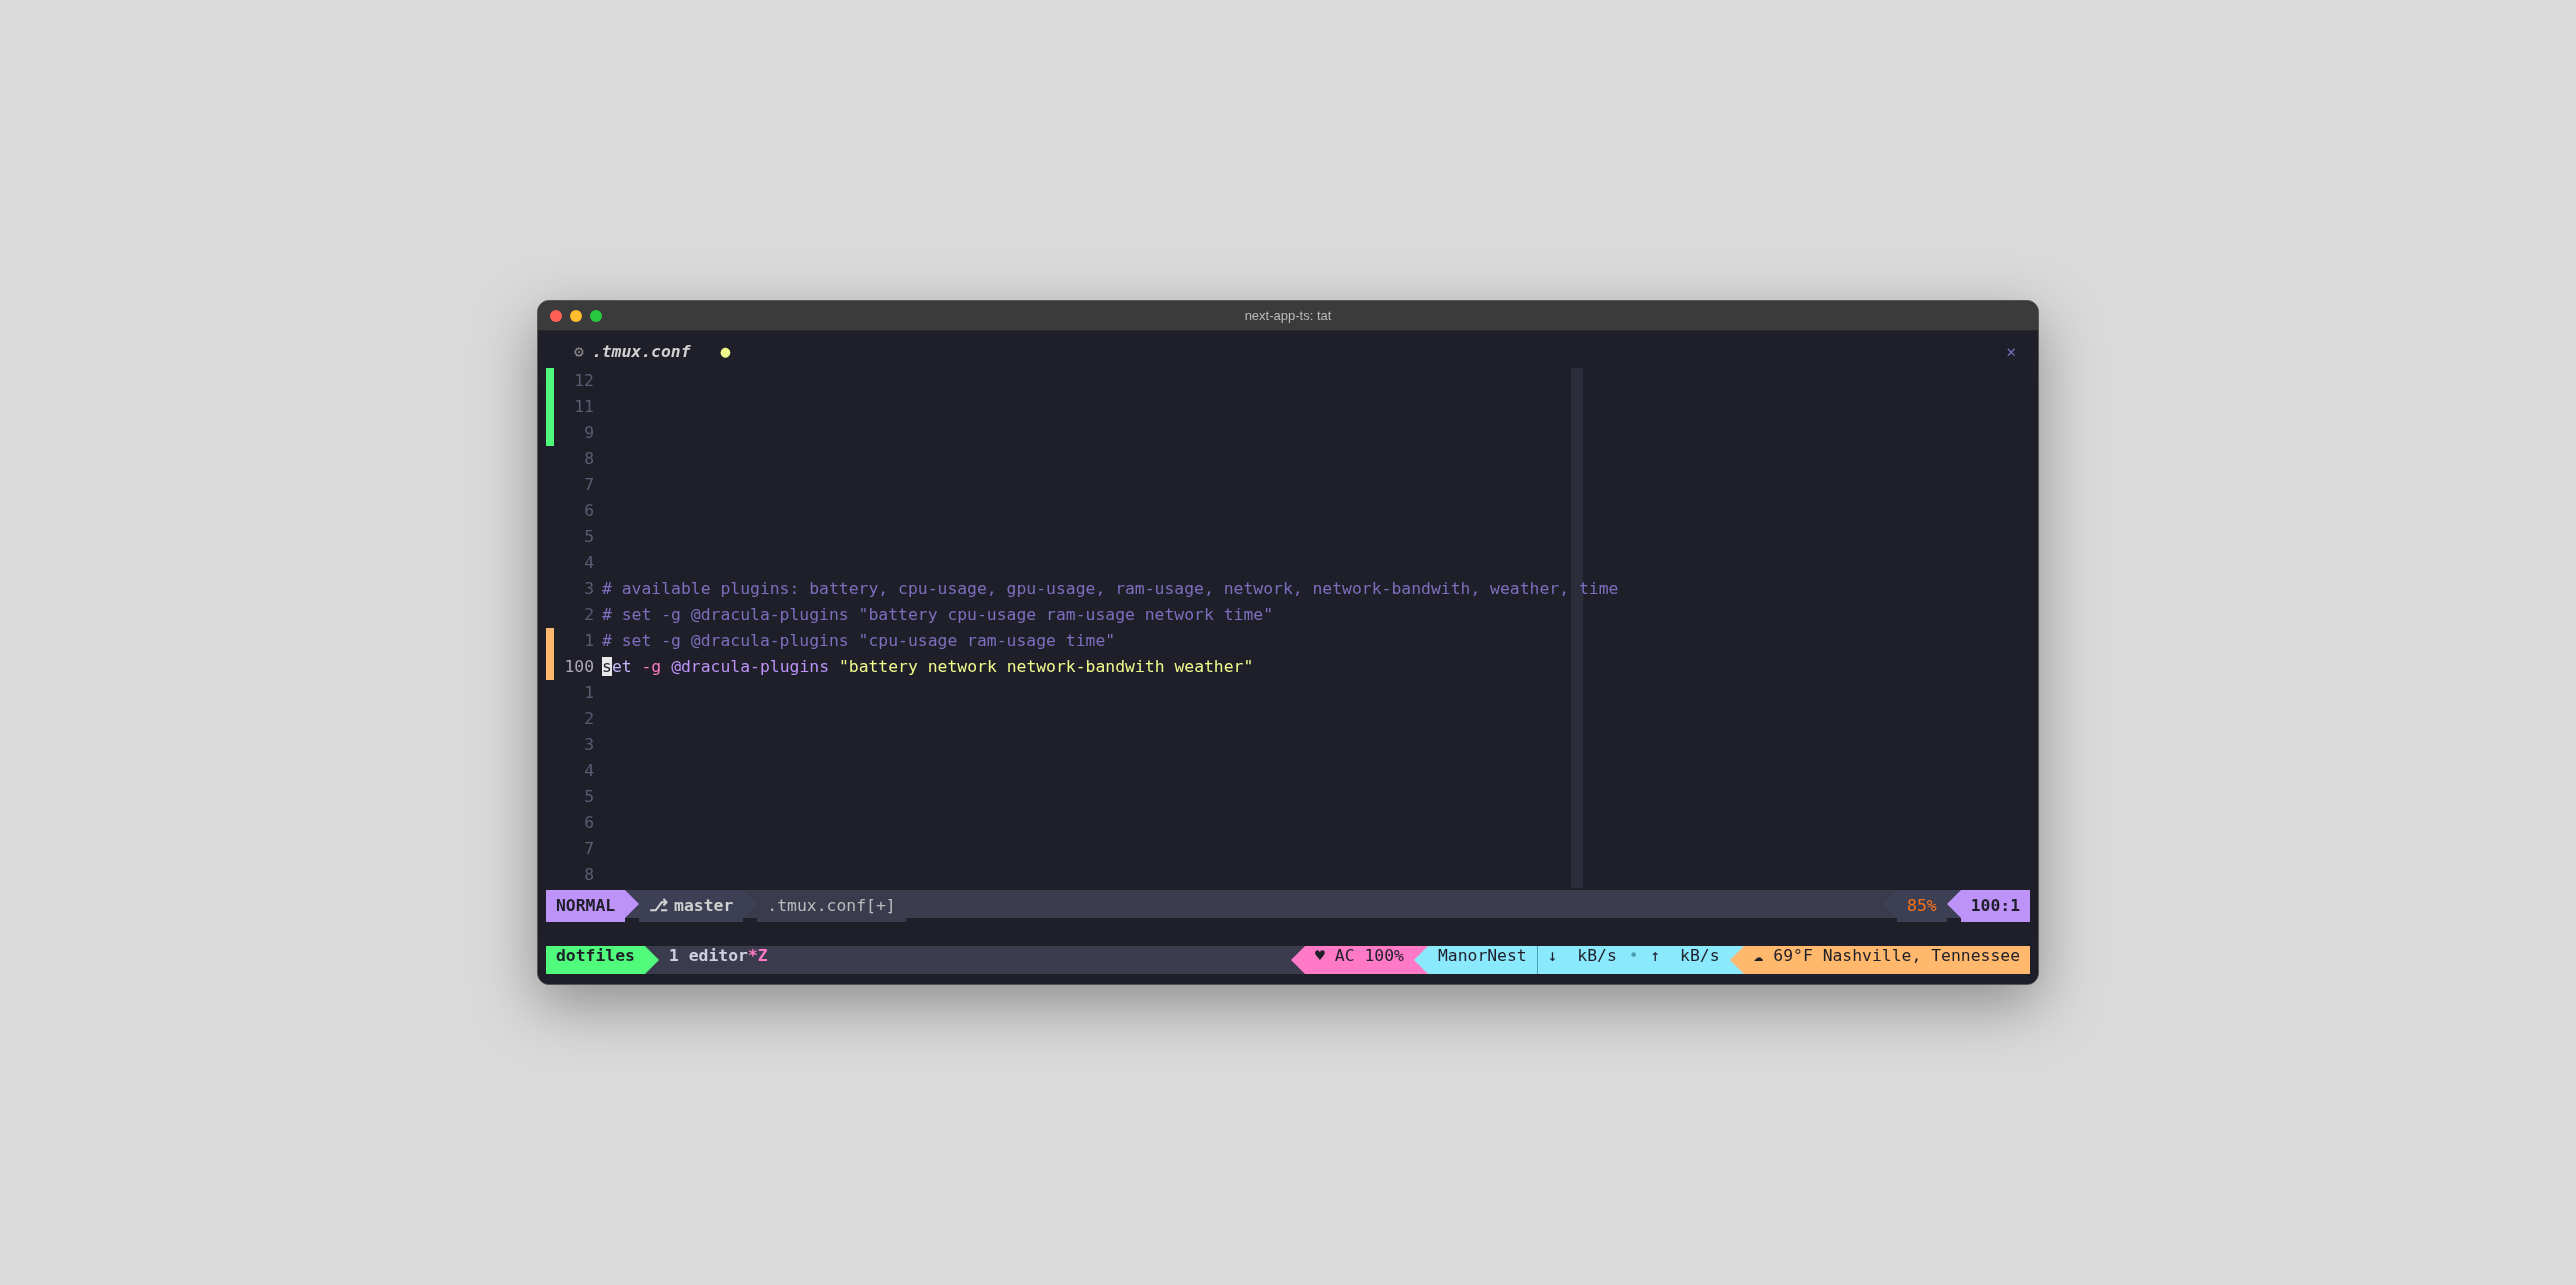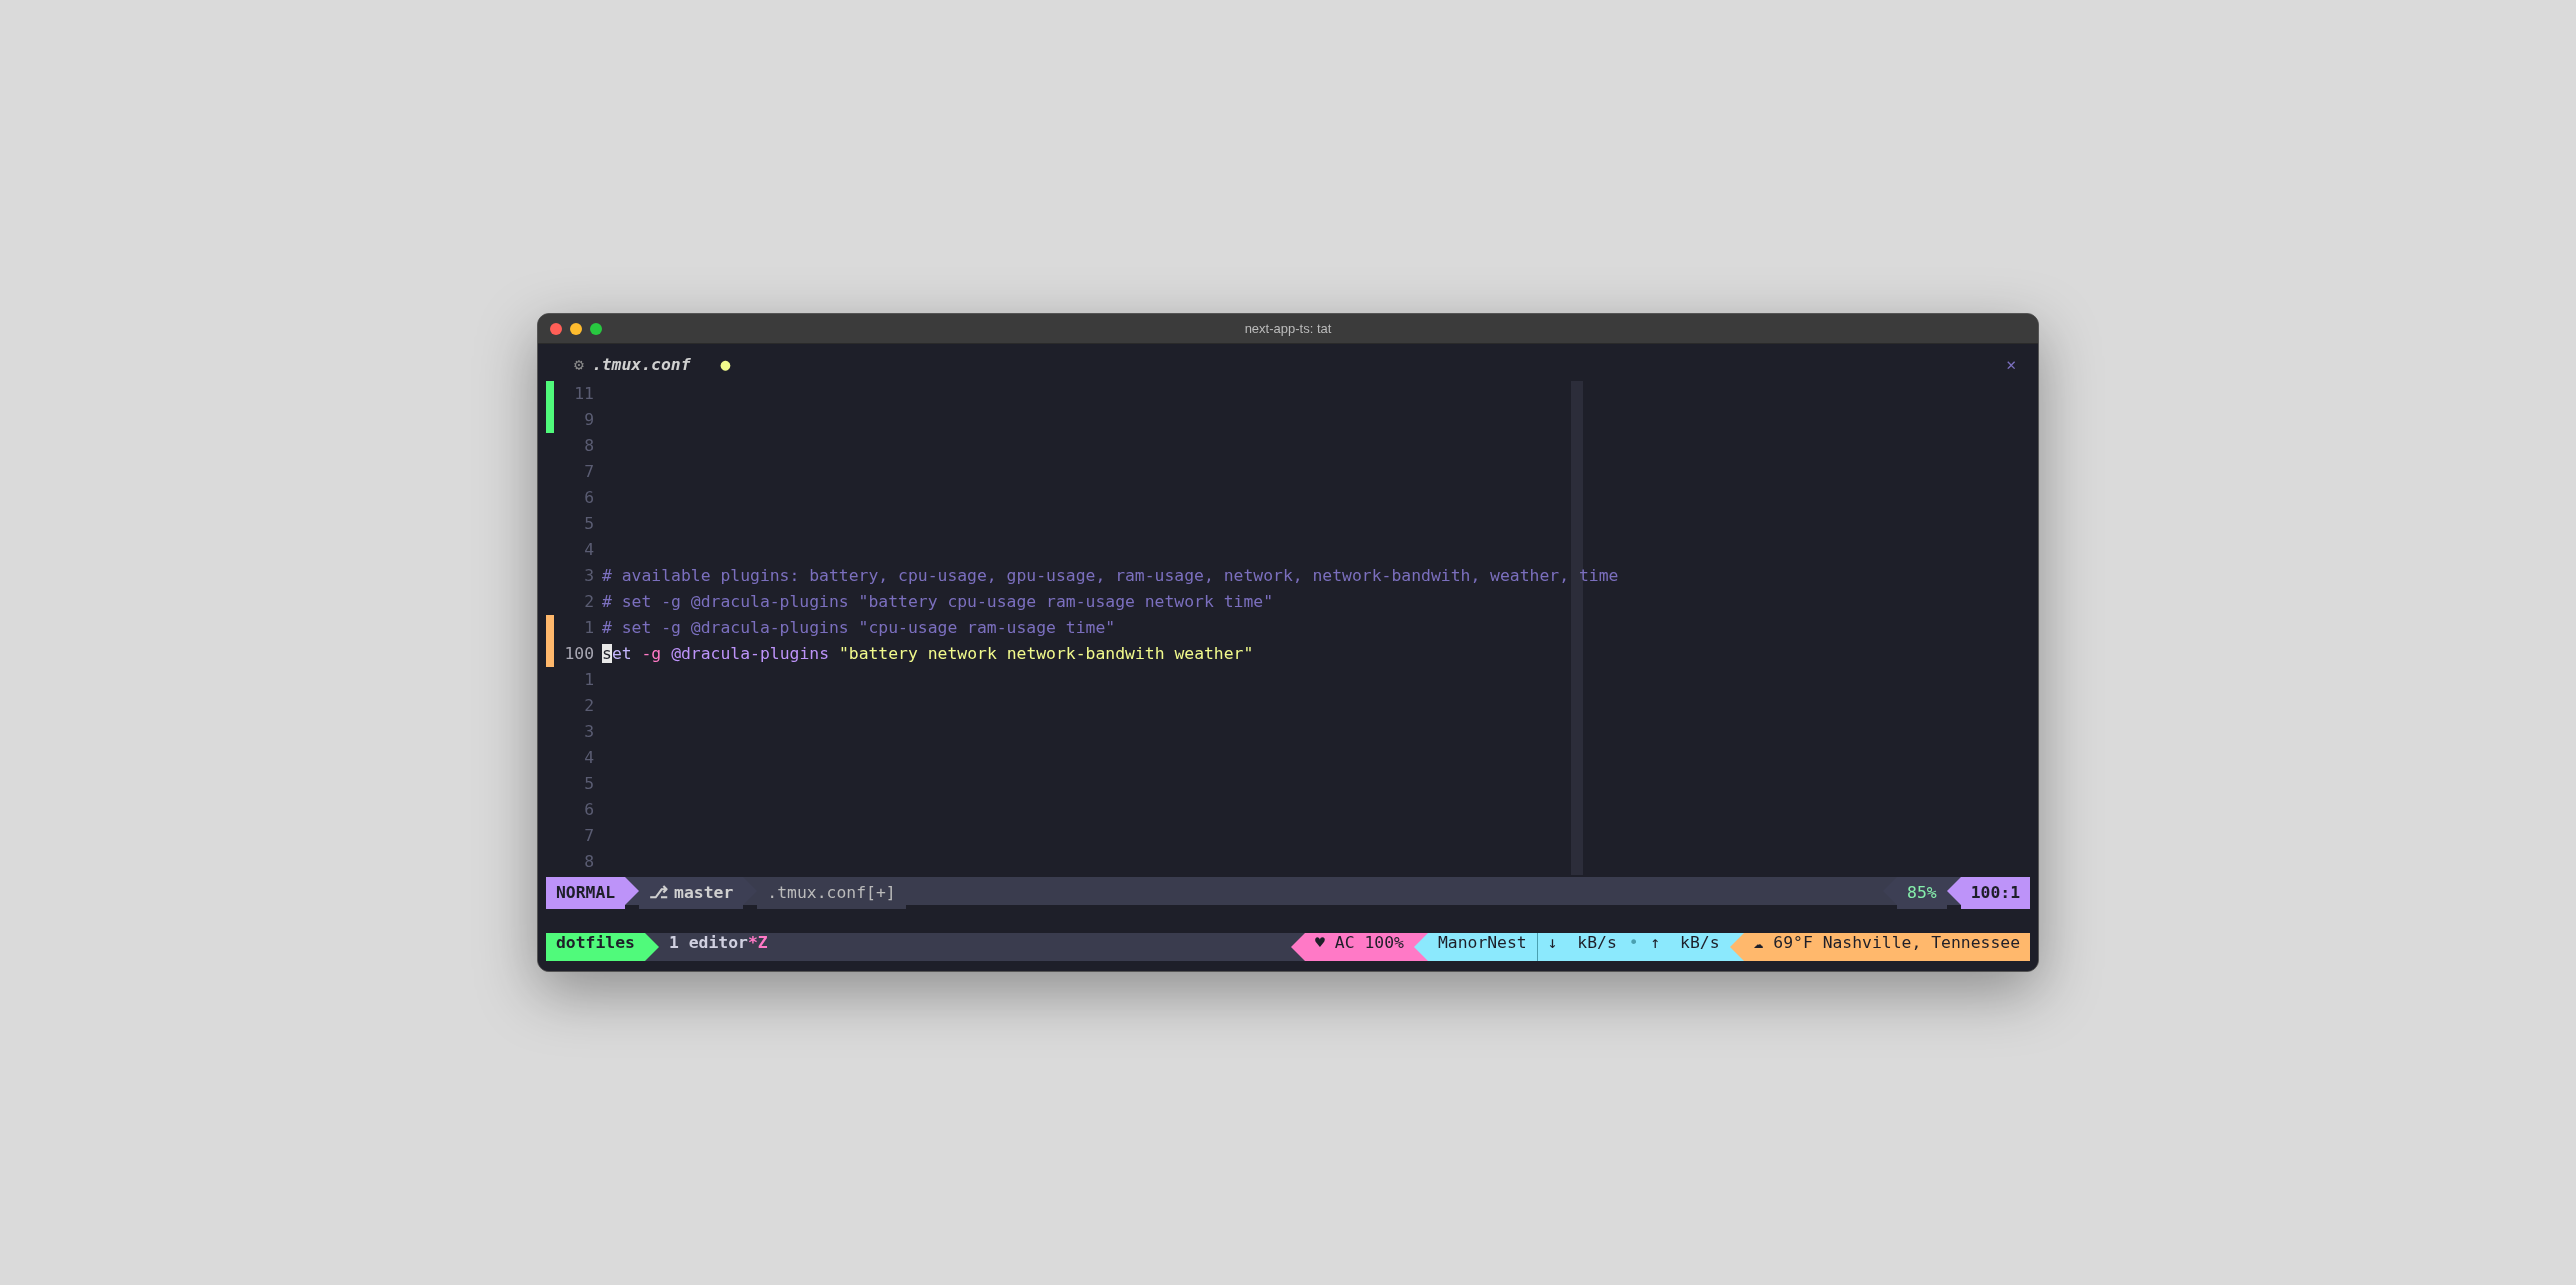--- a/index.html
+++ b/index.html
@@ -124,21 +124,21 @@
     align-items: stretch;
     background: #3a3c4e;
     margin-top: 2px;
     white-space: pre;
   }
   .seg { display: flex; align-items: center; padding: 16px 10px; position: relative; }
   .seg-mode { background: #bd93f9; color: #1e1f29; font-weight: bold; }
   .seg-branch { background: #3d3f54; color: #d0d0d0; font-weight: bold;}
   .seg-file { background: #3a3c4e; color: #bbb; }
   .seg-spacer { flex: 1; background: #3a3c4e; }
-  .seg-pct { background: #3d3f54; color: #86efac; justify-content: flex-end; }
+  .seg-pct { background: #3d3f54; color: #f97316; justify-content: flex-end; }
   .seg-pos { background: #bd93f9; color: #1e1f29; font-weight: bold;}
   .arrow-r {
     width: 0; height: 0;
     border-top: 14px solid transparent;
     border-bottom: 14px solid transparent;
   }
   .arrow-l {
     width: 0; height: 0;
     border-top: 14px solid transparent;
     border-bottom: 14px solid transparent;
@@ -184,20 +184,21 @@
       <div class="tab-row">
         <span class="gear">⚙</span>
         <span>.tmux.conf</span>
         <span class="dot">●</span>
         <span class="close-x">✕</span>
       </div>
 
       <div class="code-wrap">
         <div class="colorcol"></div>
         <div id="lines">
+            <div class="line-row"><div class="sign-col sign-green"></div><div class="gutter">12</div><div class="code" style="position: relative; z-index: 1;"></div></div>
             <div class="line-row"><div class="sign-col sign-green"></div><div class="gutter">11</div><div class="code" style="position: relative; z-index: 1;"></div></div>
             <div class="line-row"><div class="sign-col sign-green"></div><div class="gutter">9</div><div class="code" style="position: relative; z-index: 1;"></div></div>
             <div class="line-row"><div class="sign-col"></div><div class="gutter">8</div><div class="code" style="position: relative; z-index: 1;"></div></div>
             <div class="line-row"><div class="sign-col"></div><div class="gutter">7</div><div class="code" style="position: relative; z-index: 1;"></div></div>
             <div class="line-row"><div class="sign-col"></div><div class="gutter">6</div><div class="code" style="position: relative; z-index: 1;"></div></div>
             <div class="line-row"><div class="sign-col"></div><div class="gutter">5</div><div class="code" style="position: relative; z-index: 1;"></div></div>
             <div class="line-row"><div class="sign-col"></div><div class="gutter">4</div><div class="code" style="position: relative; z-index: 1;"></div></div>
             <div class="line-row"><div class="sign-col"></div><div class="gutter">3</div><div class="code" style="position: relative; z-index: 1;"><span class="comment"># available plugins: battery, cpu-usage, gpu-usage, ram-usage, network, network-bandwith, weather, time</span></div></div>
             <div class="line-row"><div class="sign-col"></div><div class="gutter">2</div><div class="code" style="position: relative; z-index: 1;"><span class="comment"># set -g @dracula-plugins "battery cpu-usage ram-usage network time"</span></div></div>
             <div class="line-row"><div class="sign-col sign-orange"></div><div class="gutter">1</div><div class="code" style="position: relative; z-index: 1;"><span class="comment"># set -g @dracula-plugins "cpu-usage ram-usage time"</span></div></div>

